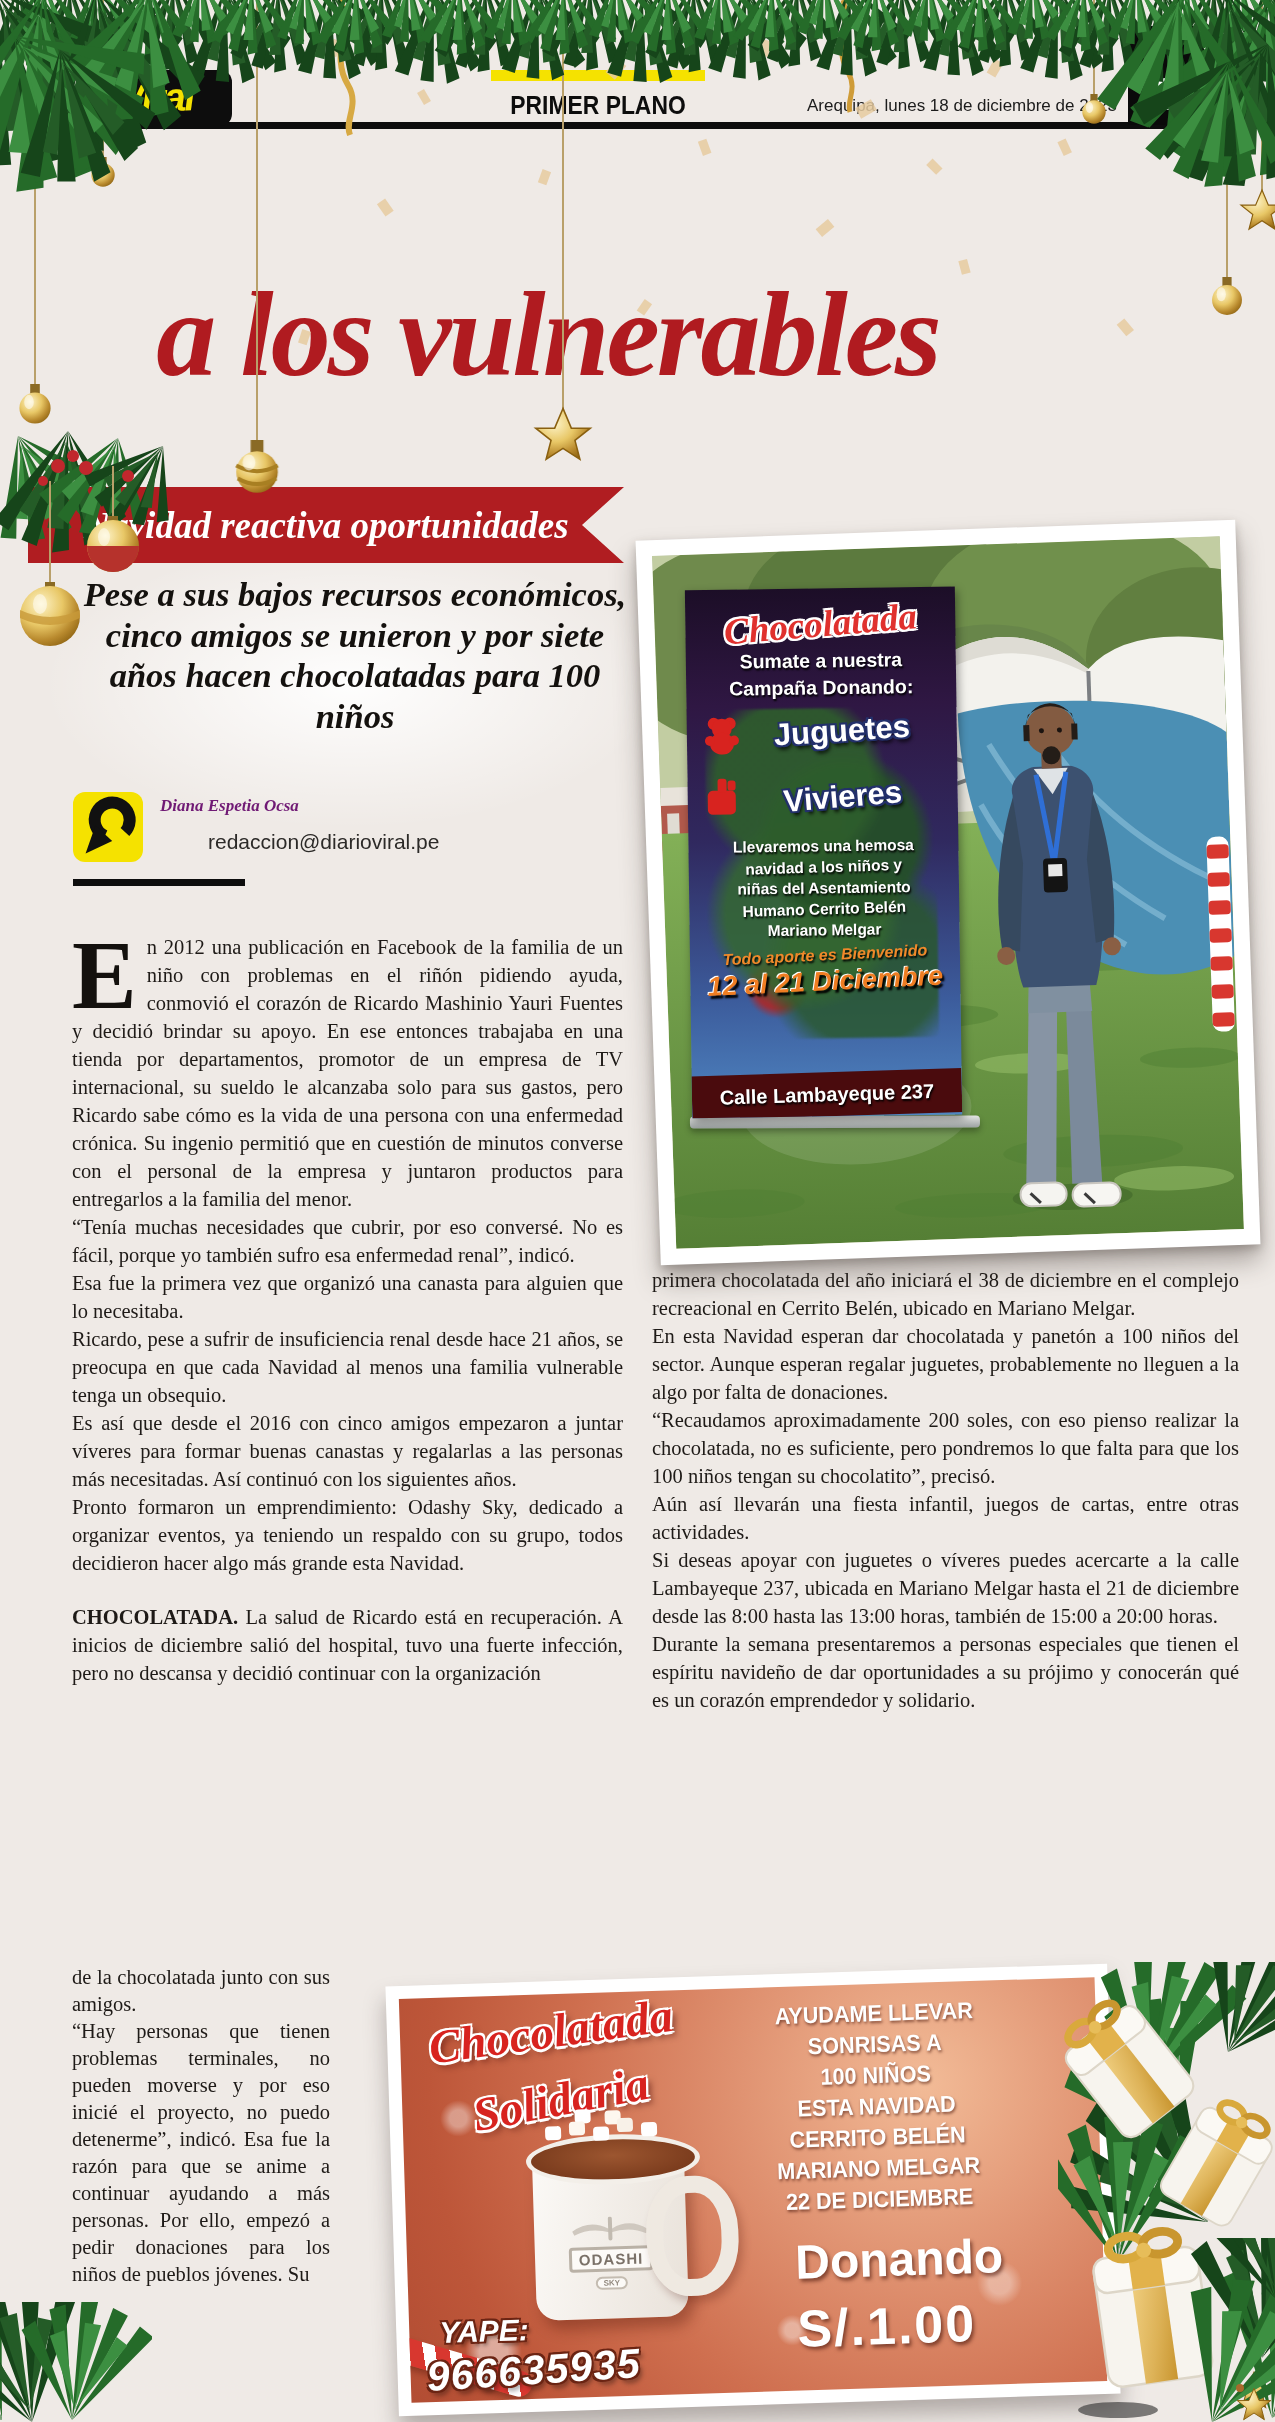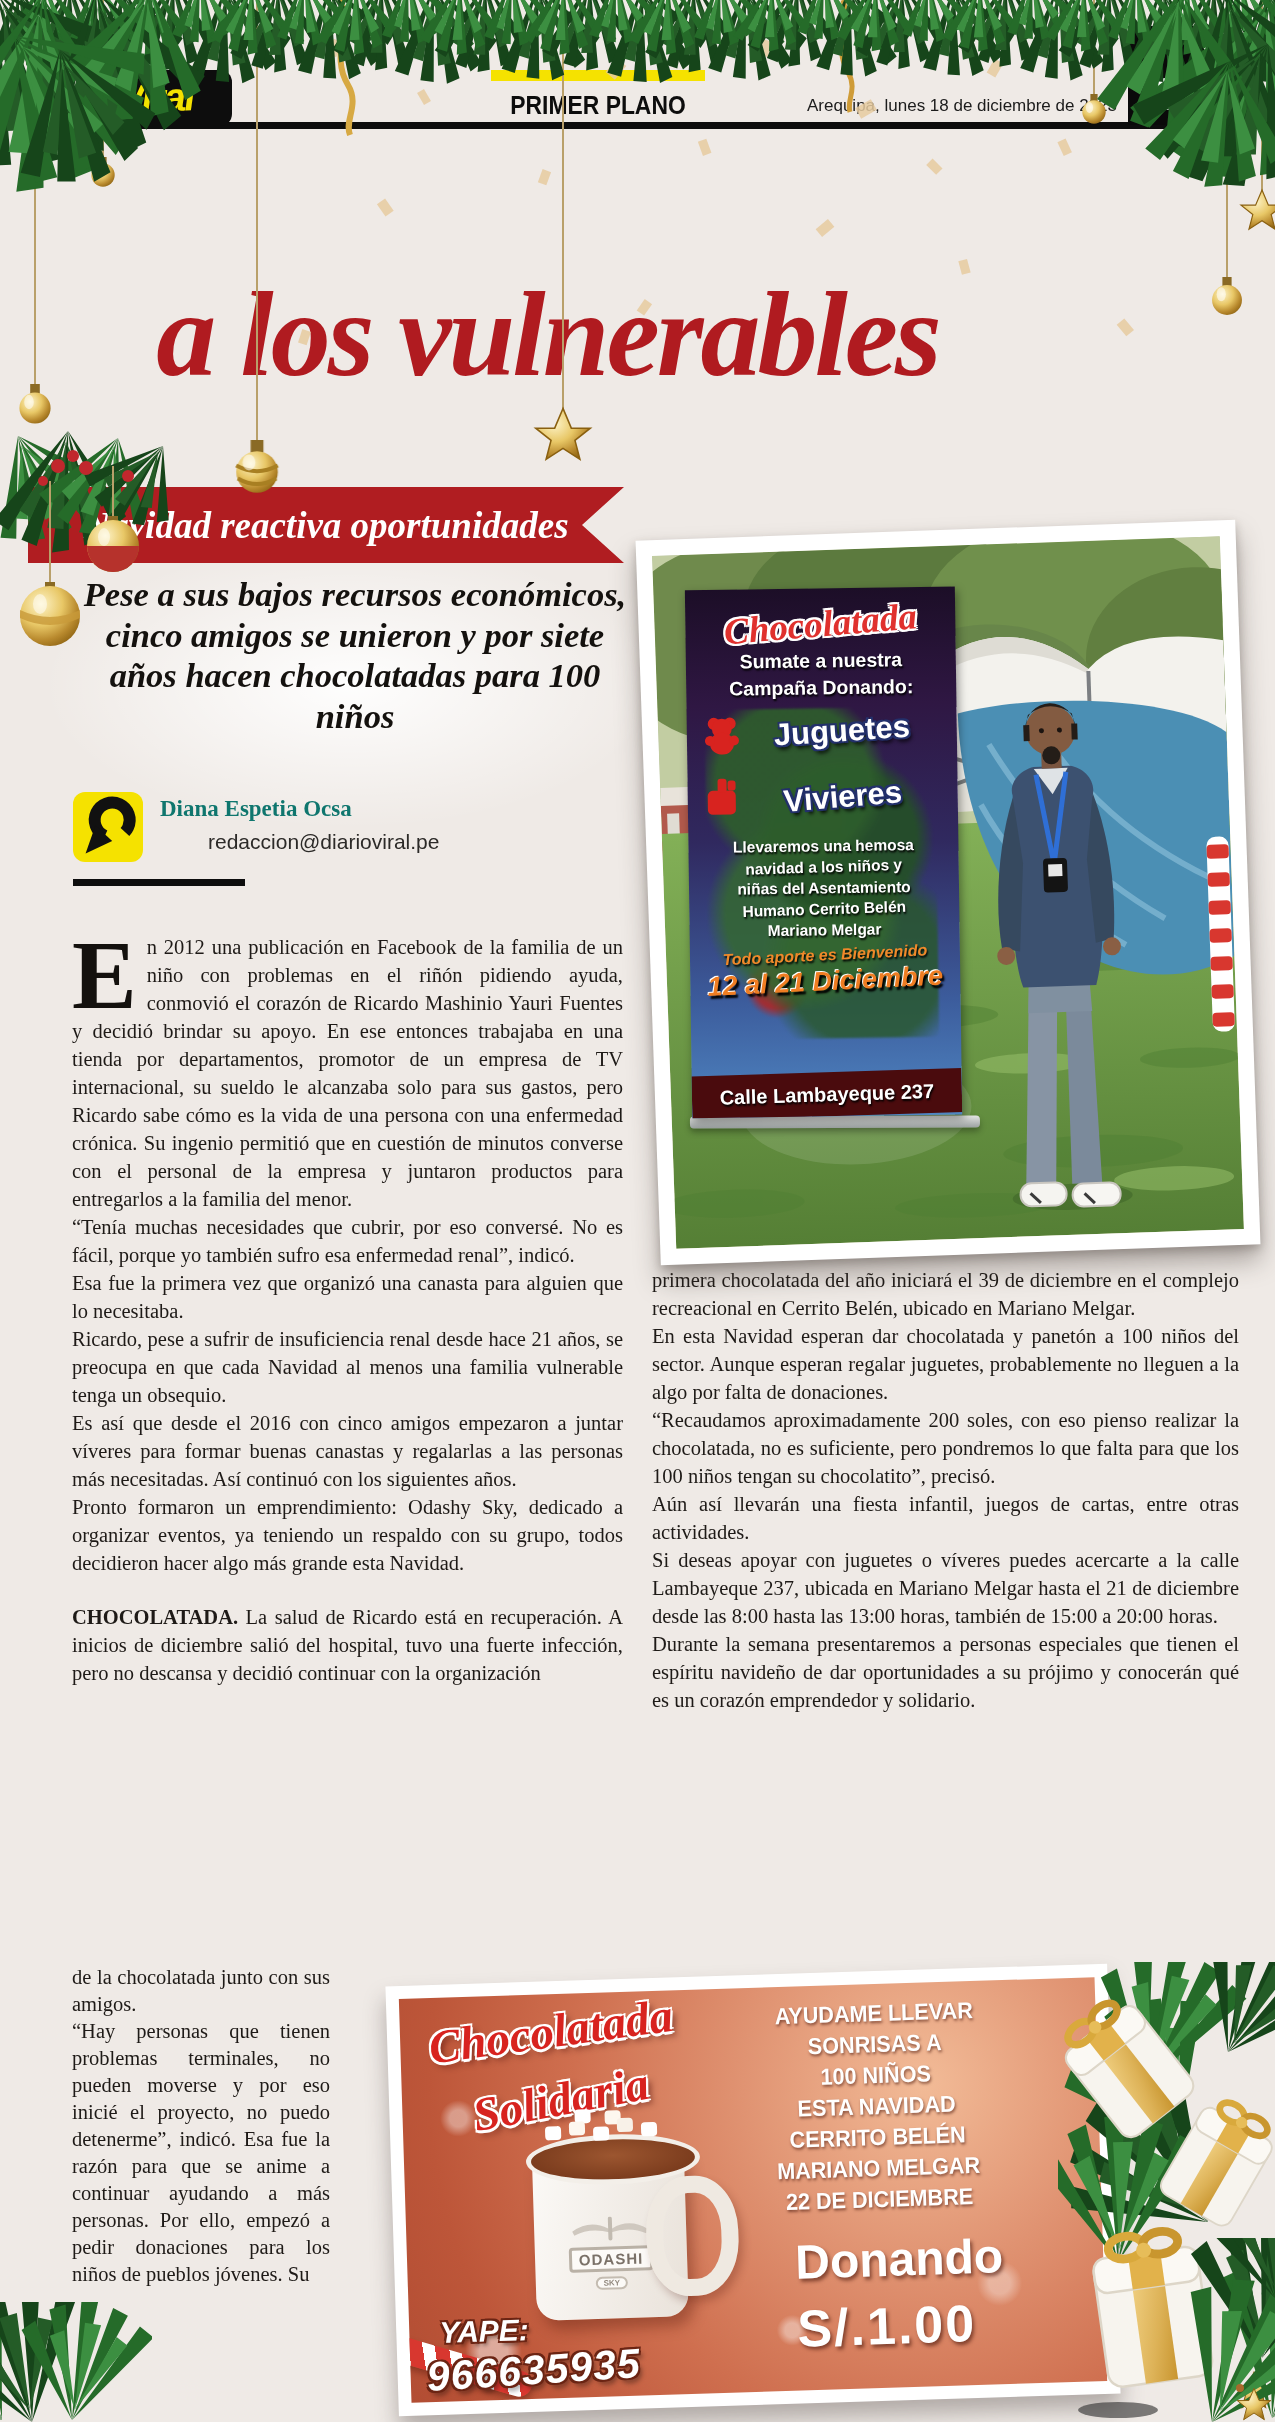--- a/index.html
+++ b/index.html
@@ -54,21 +54,21 @@
     display:flex; align-items:center; justify-content:center; padding-right:70px; padding-left:70px;
   }
   .kicker span { font-style:italic; font-weight:bold; font-size:37px; color:#fff; white-space:nowrap; }
   
   .deck {
     position:absolute; left:72px; top:574px; width:566px; z-index:3; text-align:center;
     font-style:italic; font-weight:bold; font-size:34.5px; line-height:1.18; color:#14110e;
   }
   
   .byline-logo { position:absolute; left:73px; top:792px; width:70px; height:70px; background:#f5e200; border-radius:12px; z-index:3; }
-  .byline-name { position:absolute; left:160px; top:796px; font-weight:bold; font-size:23px; color:#0f766e; z-index:3; }
+  .byline-name { position:absolute; left:160px; top:796px; font-style:italic; font-weight:bold; font-size:17px; color:#701a75; z-index:3; }
   .byline-email { position:absolute; left:160px; top:830px; font-family:"Liberation Sans", sans-serif; font-size:21px; color:#2c2a28; z-index:3;margin-left:48px; }
   .byline-rule { position:absolute; left:73px; top:879px; width:172px; height:7px; background:#0d0d0d; z-index:3; }
   
   .col { position:absolute; text-align:justify; font-size:20.5px; line-height:28px; color:#1e1a17; z-index:2; }
   .col p { margin:0; }
   .col1a { left:72px; top:933px; width:551px; }
   .col1b { left:72px; top:1964px; width:258px; line-height:27px; }
   .col2  { left:652px; top:1266px; width:587px; }
   .subhead-para { margin-top:26px !important; }
   .subhead-lead { font-weight:bold; }
@@ -262,21 +262,21 @@
     <p>Pronto formaron un emprendimiento: Odashy Sky, dedicado a organizar eventos, ya teniendo un respaldo con su grupo, todos decidieron hacer algo más grande esta Navidad.</p>
     <p class="subhead-para"><span class="subhead-lead">CHOCOLATADA.</span><span> La salud de Ricardo está en recuperación. A inicios de diciembre salió del hospital, tuvo una fuerte infección, pero no descansa y decidió continuar con la organización</span></p>
   </div>
 
   <div class="col col1b">
     <p>de la chocolatada junto con sus amigos.</p>
     <p>“Hay personas que tienen problemas terminales, no pueden moverse y por eso inicié el proyecto, no puedo detenerme”, indicó. Esa fue la razón para que se anime a continuar ayudando a más personas. Por ello, empezó a pedir donaciones para los niños de pueblos jóvenes. Su</p>
   </div>
 
   <div class="col col2">
-    <p>primera chocolatada del año iniciará el 39 de diciembre en el complejo recreacional en Cerrito Belén, ubicado en Mariano Melgar.</p>
+    <p>primera chocolatada del año iniciará el 38 de diciembre en el complejo recreacional en Cerrito Belén, ubicado en Mariano Melgar.</p>
     <p>En esta Navidad esperan dar chocolatada y panetón a 100 niños del sector. Aunque esperan regalar juguetes, probablemente no lleguen a la algo por falta de donaciones.</p>
     <p>“Recaudamos aproximadamente 200 soles, con eso pienso realizar la chocolatada, no es suficiente, pero pondremos lo que falta para que los 100 niños tengan su chocolatito”, precisó.</p>
     <p>Aún así llevarán una fiesta infantil, juegos de cartas, entre otras actividades.</p>
     <p>Si deseas apoyar con juguetes o víveres puedes acercarte a la calle Lambayeque 237, ubicada en Mariano Melgar hasta el 21 de diciembre desde las 8:00 hasta las 13:00 horas, también de 15:00 a 20:00 horas.</p>
     <p>Durante la semana presentaremos a personas especiales que tienen el espíritu navideño de dar oportunidades a su prójimo y conocerán qué es un corazón emprendedor y solidario.</p>
   </div>
 
   <div class="photo">
     <div class="photo-content">
       <svg class="photo-scene" viewBox="0 0 568 693">

